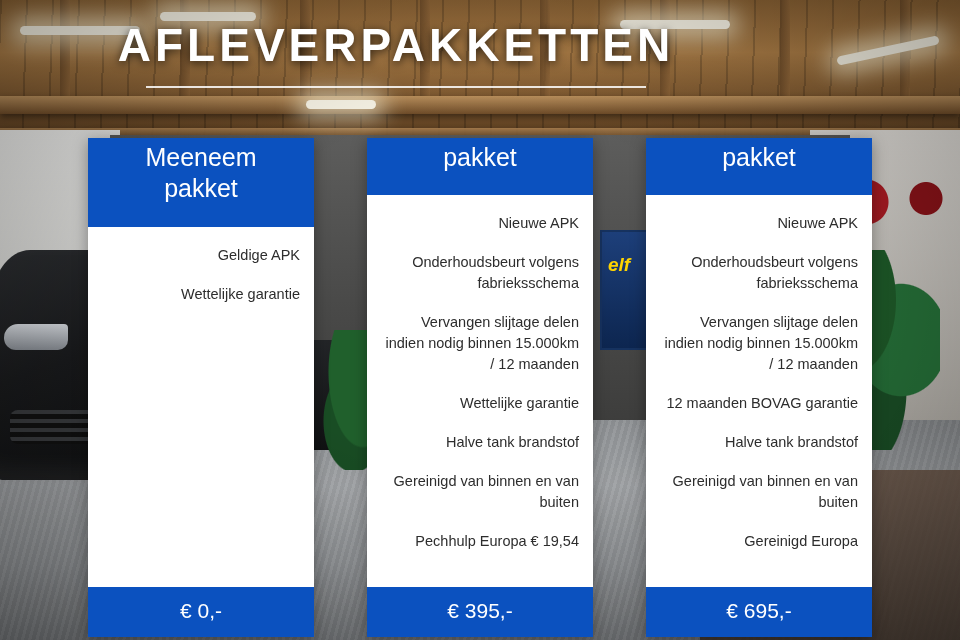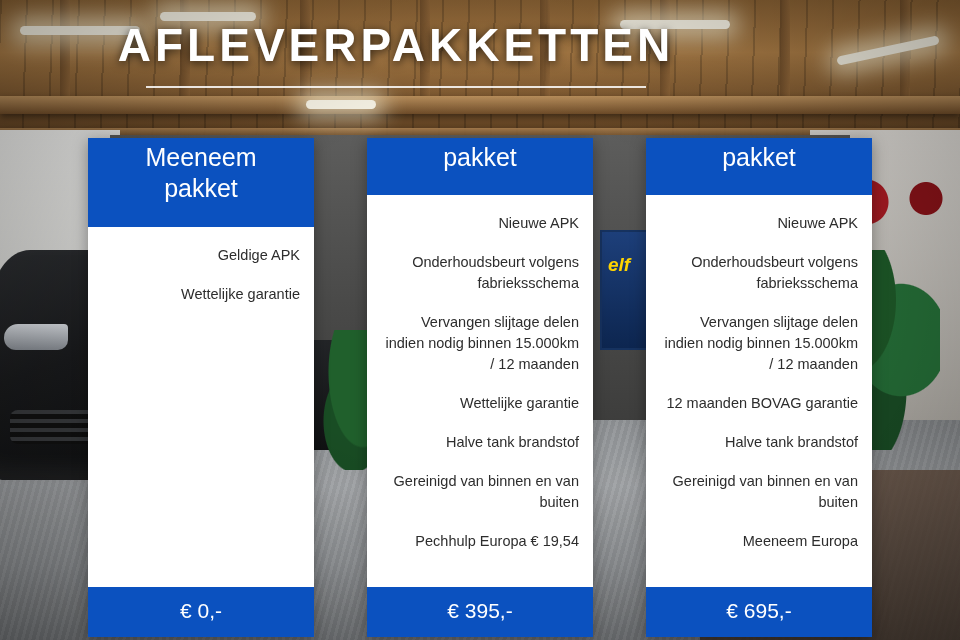--- a/index.html
+++ b/index.html
@@ -285,18 +285,18 @@
     <div class="card-header">
       <div>pakket</div>
     </div>
     <div class="card-body">
       <div class="feature">Nieuwe APK</div>
       <div class="feature">Onderhoudsbeurt volgens fabrieksschema</div>
       <div class="feature">Vervangen slijtage delen indien nodig binnen 15.000km / 12 maanden</div>
       <div class="feature">12 maanden BOVAG garantie</div>
       <div class="feature">Halve tank brandstof</div>
       <div class="feature">Gereinigd van binnen en van buiten</div>
-      <div class="feature">Meeneem Europa</div>
+      <div class="feature">Gereinigd Europa</div>
     </div>
     <div class="card-footer">€ 695,-</div>
   </div>
 
 </div>
 
 </body></html>

